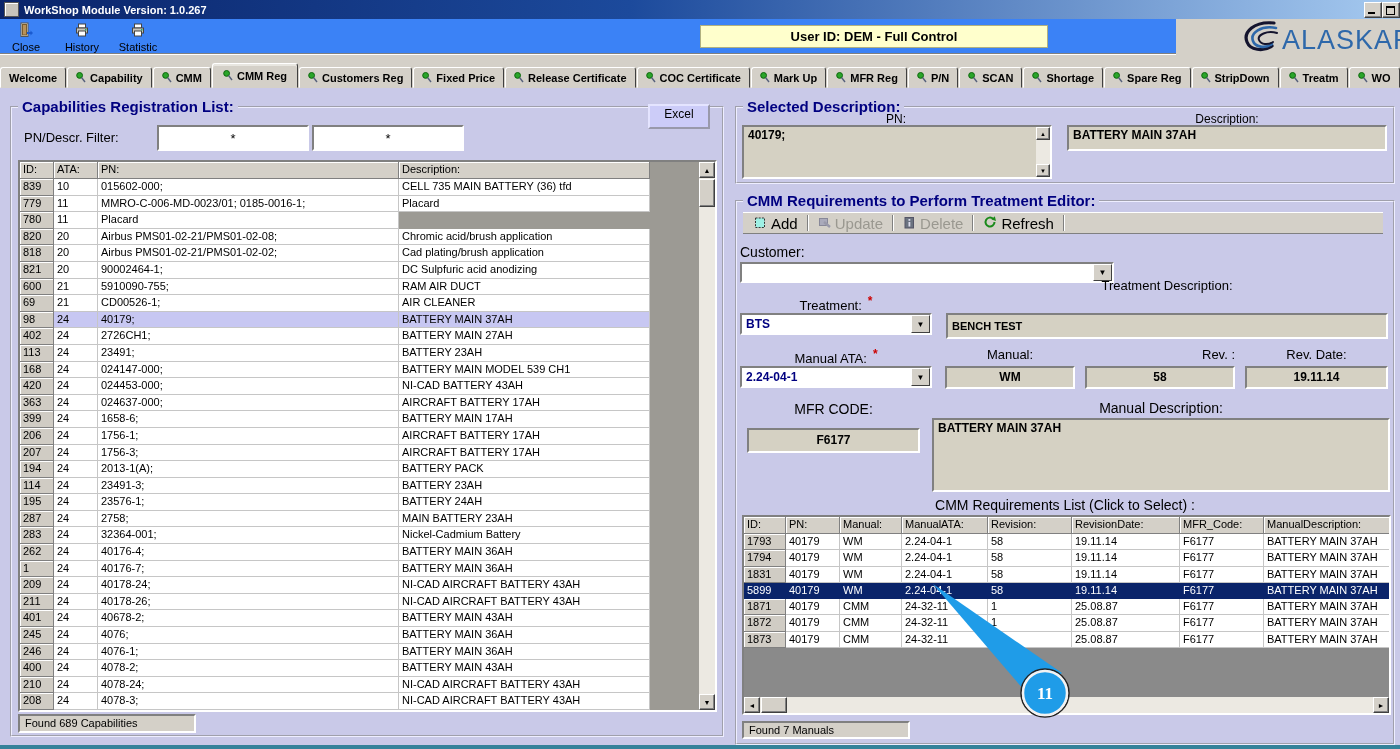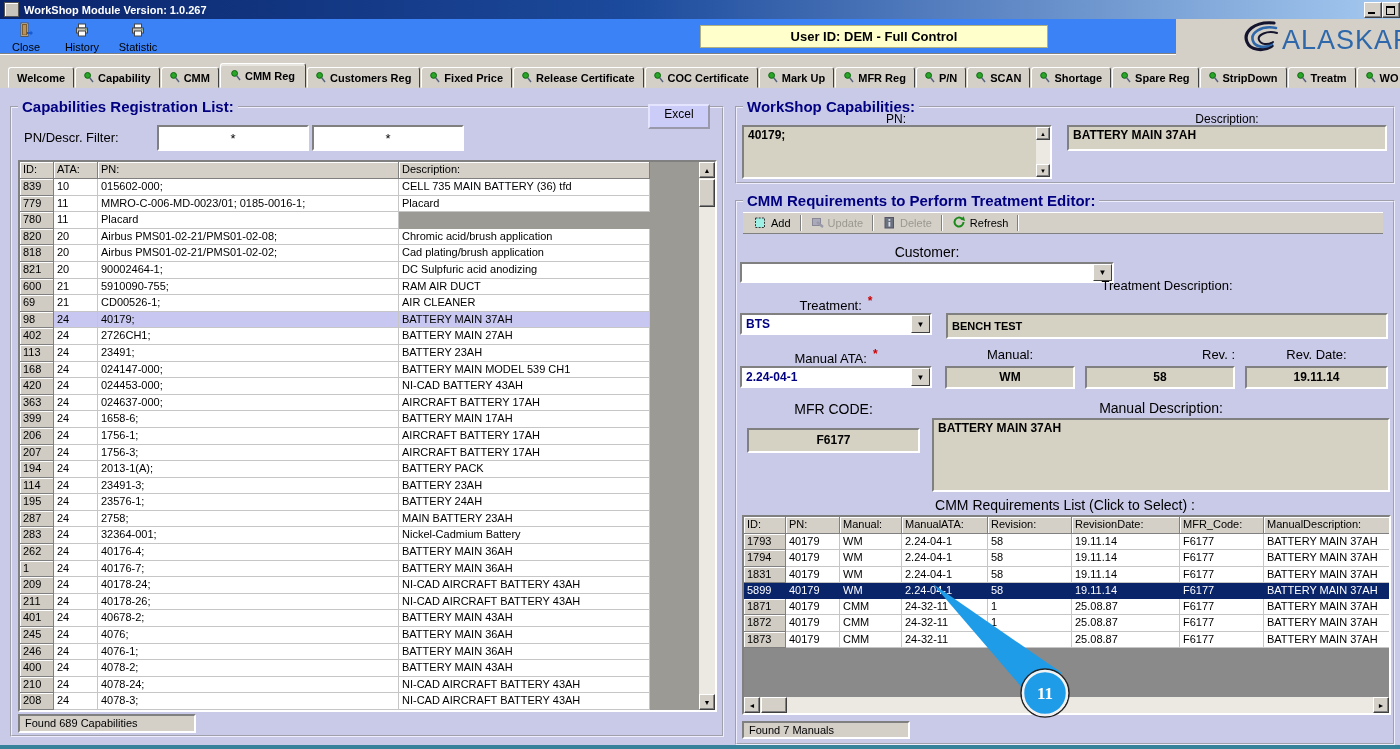--- a/index.html
+++ b/index.html
@@ -23,21 +23,21 @@
   .tbtn{width:52px;display:flex;flex-direction:column;align-items:center;justify-content:center;
     font-size:11px;gap:1px;cursor:default}
   .tsep{width:1px;background:#808080;border-right:1px solid #fff;margin:3px 1px}
   
   .banner{position:absolute;left:700px;top:25px;width:346px;height:21px;background:#ffffcc;
     border:1px solid #b0b080;font-size:13px;font-weight:bold;text-align:center;line-height:21px}
   .logo{position:absolute;left:1238px;top:21px;height:38px;display:flex;align-items:center}
   .logotext{font-size:27px;color:#2e68aa;letter-spacing:1px;margin-left:-4px}
   
   .tabstrip{position:absolute;left:0;top:64px;width:1400px;height:24px;display:flex;
-    align-items:flex-end;padding-left:8px;box-sizing:border-box;background:#d4d0c8}
+    align-items:flex-end;padding-left:0;box-sizing:border-box;background:#d4d0c8}
   .tab{position:relative;height:19px;display:flex;align-items:center;gap:4px;padding:0 8px;
     background:#d4d0c8;border:1px solid;border-color:#fff #404040 #d4d0c8 #fff;
     border-radius:3px 3px 0 0;font-size:11px;font-weight:bold;margin-right:1px;white-space:nowrap;cursor:default}
   .tab.active{height:23px;z-index:2;padding:0 10px;box-shadow:inset 0 2px 0 #e8e6e0}
   .pin{display:inline-flex}
   
   .groupbox{position:absolute;border:2px groove #eef;box-sizing:border-box}
   .grouptitle{position:absolute;top:-10px;left:6px;background:#c9c9e8;padding:0 4px;
     color:#000080;font-size:15px;font-weight:bold;white-space:nowrap}
   .beige{background:#d5d1c3;border:2px solid;border-color:#808080 #fff #fff #808080;
@@ -75,21 +75,21 @@
   .vsb{position:absolute;top:0;right:0;width:16px;bottom:0;background:#ece9e2}
   .sbtn{position:absolute;width:16px;height:16px;background:#d4d0c8;border:1px solid;
     border-color:#fff #404040 #404040 #fff;box-shadow:inset -1px -1px 0 #808080;
     display:flex;align-items:center;justify-content:center;font-size:7px;color:#000;box-sizing:border-box}
   .sthumb{position:absolute;background:#d4d0c8;border:1px solid;border-color:#fff #404040 #404040 #fff;
     box-shadow:inset -1px -1px 0 #808080;box-sizing:border-box}
   .hsb{position:absolute;left:0;right:0;bottom:0;height:16px;background:#ece9e2}
   
   .etoolbar{position:absolute;background:#d4d0c8;border-top:1px solid #fff;border-bottom:1px solid #808080;
     display:flex;align-items:center;padding:0 4px;box-sizing:border-box}
-  .ebtn{display:flex;align-items:center;gap:4px;font-size:11px;padding:2px 7px;cursor:default}
+  .ebtn{display:flex;align-items:center;gap:4px;font-size:15px;padding:2px 7px;cursor:default}
   .ebtn.disabled{color:#9a9890}
   .esep{width:1px;align-self:stretch;margin:2px 2px;background:#808080;border-right:1px solid #fff}
   
   .overlay{position:absolute;left:0;top:0;width:1400px;height:749px;pointer-events:none;z-index:50}
   .bottomedge{position:absolute;left:0;bottom:0;width:1400px;height:4px;background:#35829a}
   .textarea-like{position:absolute;box-sizing:border-box;background:#d5d1c3;
     border:2px solid;border-color:#808080 #fff #fff #808080;font-size:12px;font-weight:bold;
     padding:1px 4px;overflow:hidden}
 </style>
 </head>
@@ -528,21 +528,21 @@
       <div class="vsb">
         <div class="sbtn" style="top:0">▲</div>
         <div class="sthumb" style="top:17px;left:0;width:16px;height:28px"></div>
         <div class="sbtn" style="bottom:0">▼</div>
       </div>
     </div>
   </div>
   <div class="statusbox" style="left:18px;top:714px;width:178px;height:19px">Found 689 Capabilities</div>
 
   <div class="groupbox" style="left:735px;top:106px;width:660px;height:78px">
-    <span class="grouptitle">WorkShop Capabilities:</span>
+    <span class="grouptitle">Selected Description:</span>
     <span class="lbl" style="left:5px;top:4px;width:308px;text-align:center;font-size:12px">PN:</span>
     <div class="textarea-like" style="left:5px;top:17px;width:310px;height:54px">
       <span>40179;</span>
       <div style="position:absolute;right:0;top:0;bottom:0;width:14px;background:#ece9e2">
         <div class="sbtn" style="top:0;width:14px;height:13px;font-size:6px">▲</div>
         <div class="sbtn" style="bottom:0;width:14px;height:13px;font-size:6px">▼</div>
       </div>
     </div>
     <span class="lbl" style="left:330px;top:4px;width:320px;text-align:center;font-size:12px">Description:</span>
     <div class="textarea-like" style="left:330px;top:17px;width:320px;height:26px">
@@ -581,21 +581,21 @@
       <div class="ebtn">
         <span><svg width="14" height="14" viewBox="0 0 14 14">
               <path d="M11.5 7a4.5 4.5 0 1 1-1.4-3.2" stroke="#1a8a1a" stroke-width="2" fill="none"></path>
               <polygon points="11.8,1.2 13,6 8.5,4.6" fill="#1a8a1a"></polygon>
             </svg></span>
         <span>Refresh</span>
       </div>
       <div class="esep"></div>
     </div>
 
-    <span class="lbl" style="left:3px;top:42px;width:374px;text-align:center;font-size:14px">Customer:</span>
+    <span class="lbl" style="left:3px;top:42px;width:374px;font-size:14px">Customer:</span>
     <div class="dropdown" style="left:3px;top:60px;width:374px;height:21px">
       <span class="ddtext"></span>
       <span class="ddbtn">▼</span>
     </div>
 
     <span class="lbl" style="left:3px;top:92px;width:192px;text-align:center"><span>Treatment:</span><span class="req">*</span></span>
     <div class="dropdown" style="left:3px;top:111px;width:192px;height:22px">
       <span class="ddtext">BTS</span>
       <span class="ddbtn">▼</span>
     </div>

